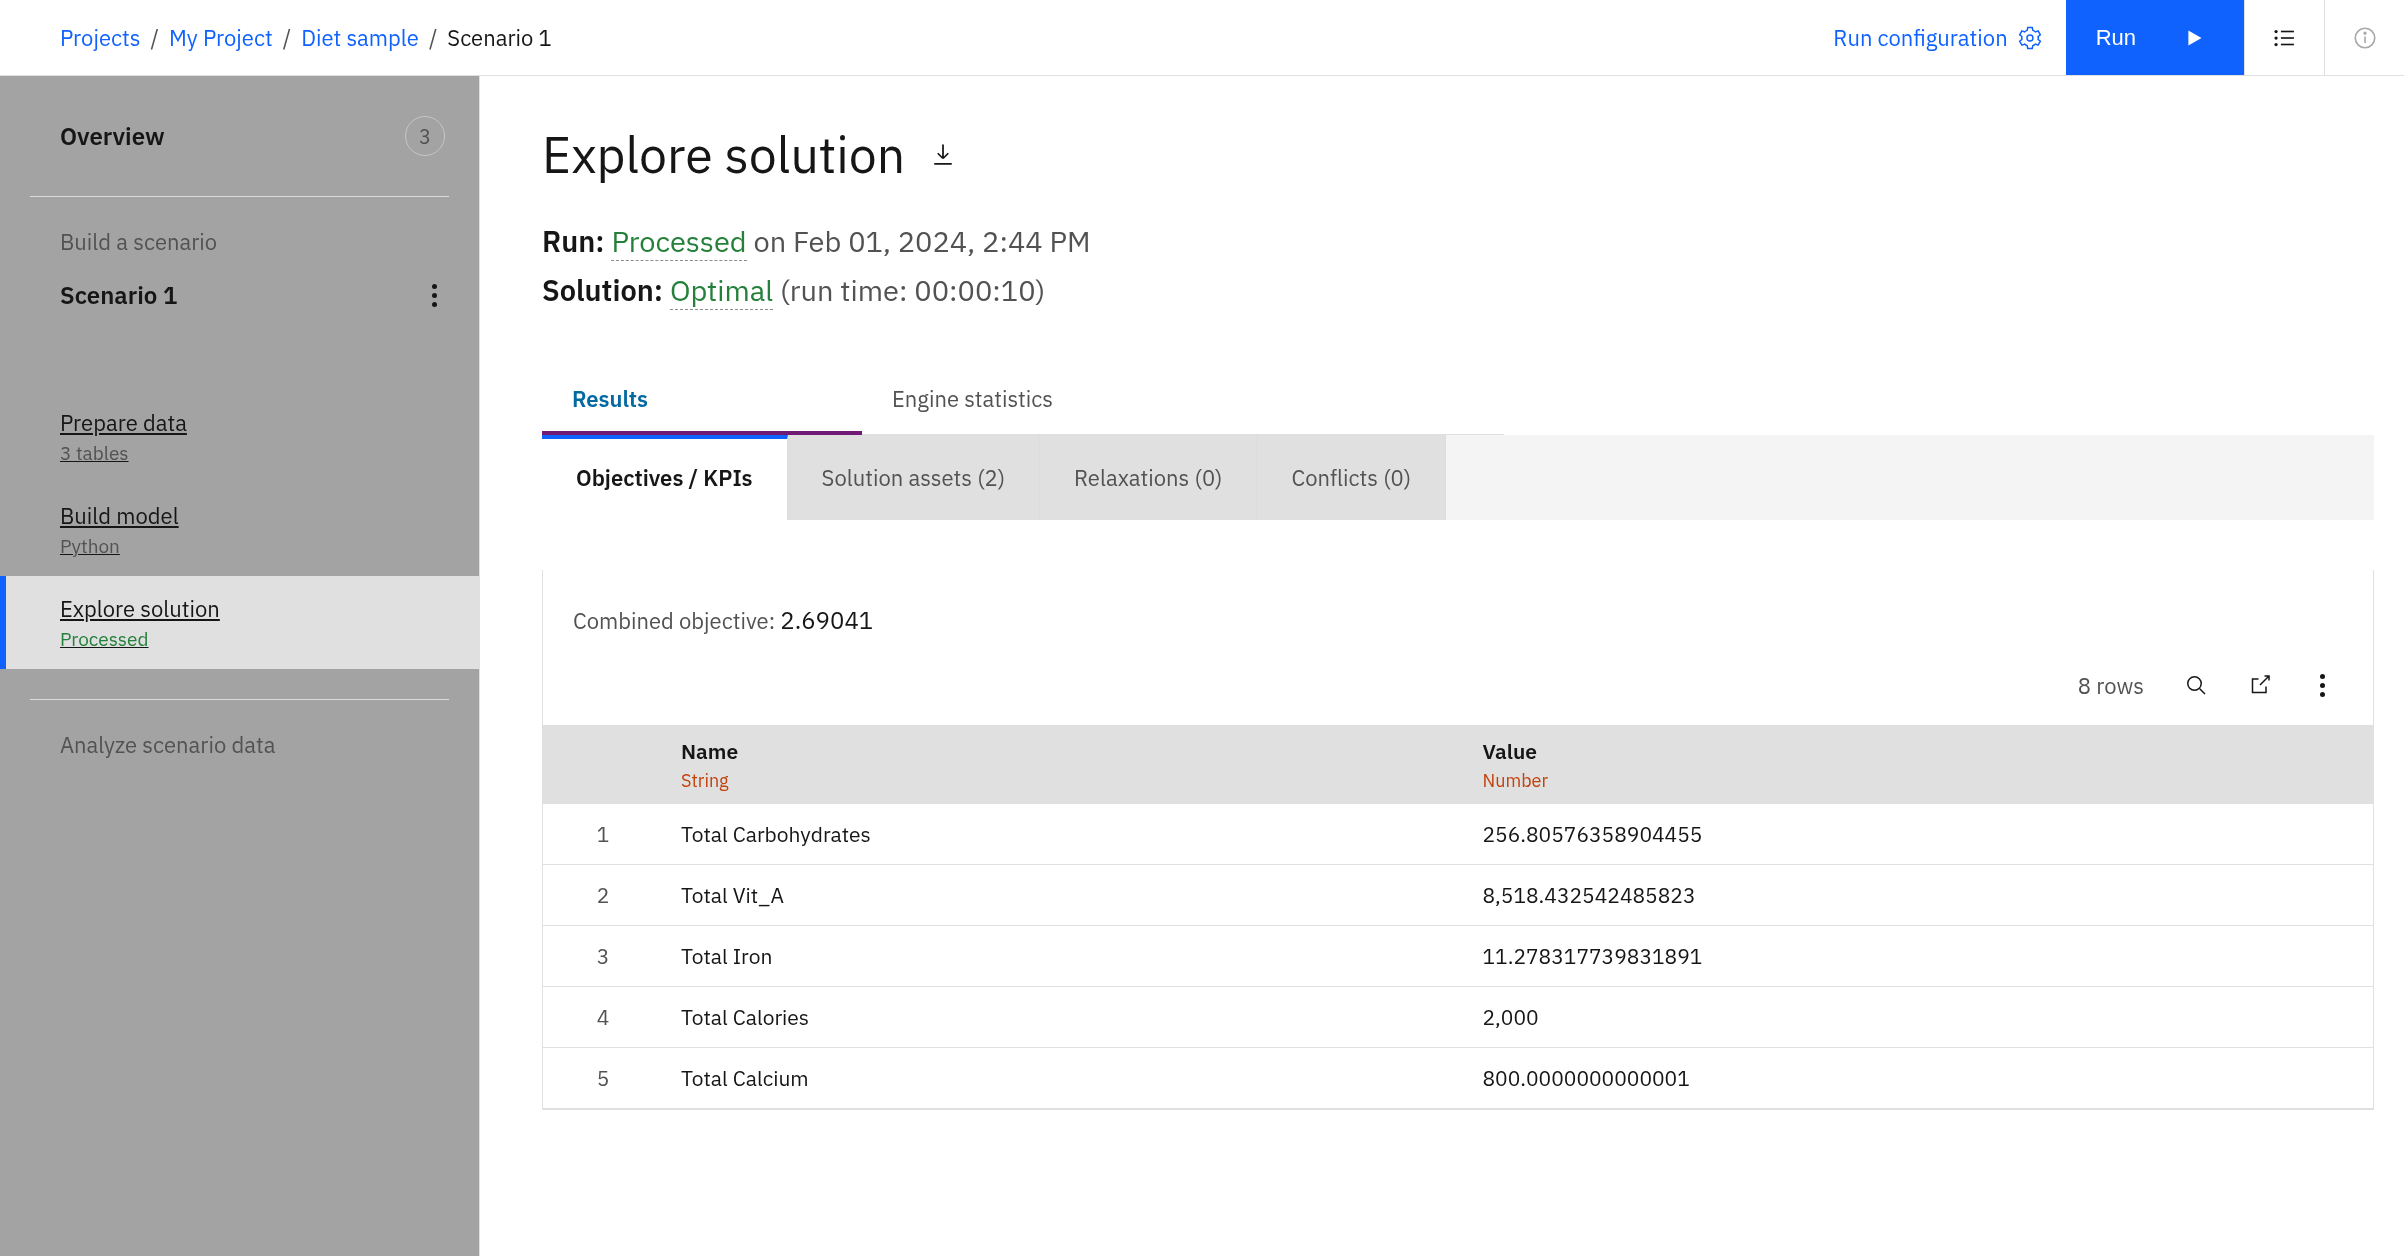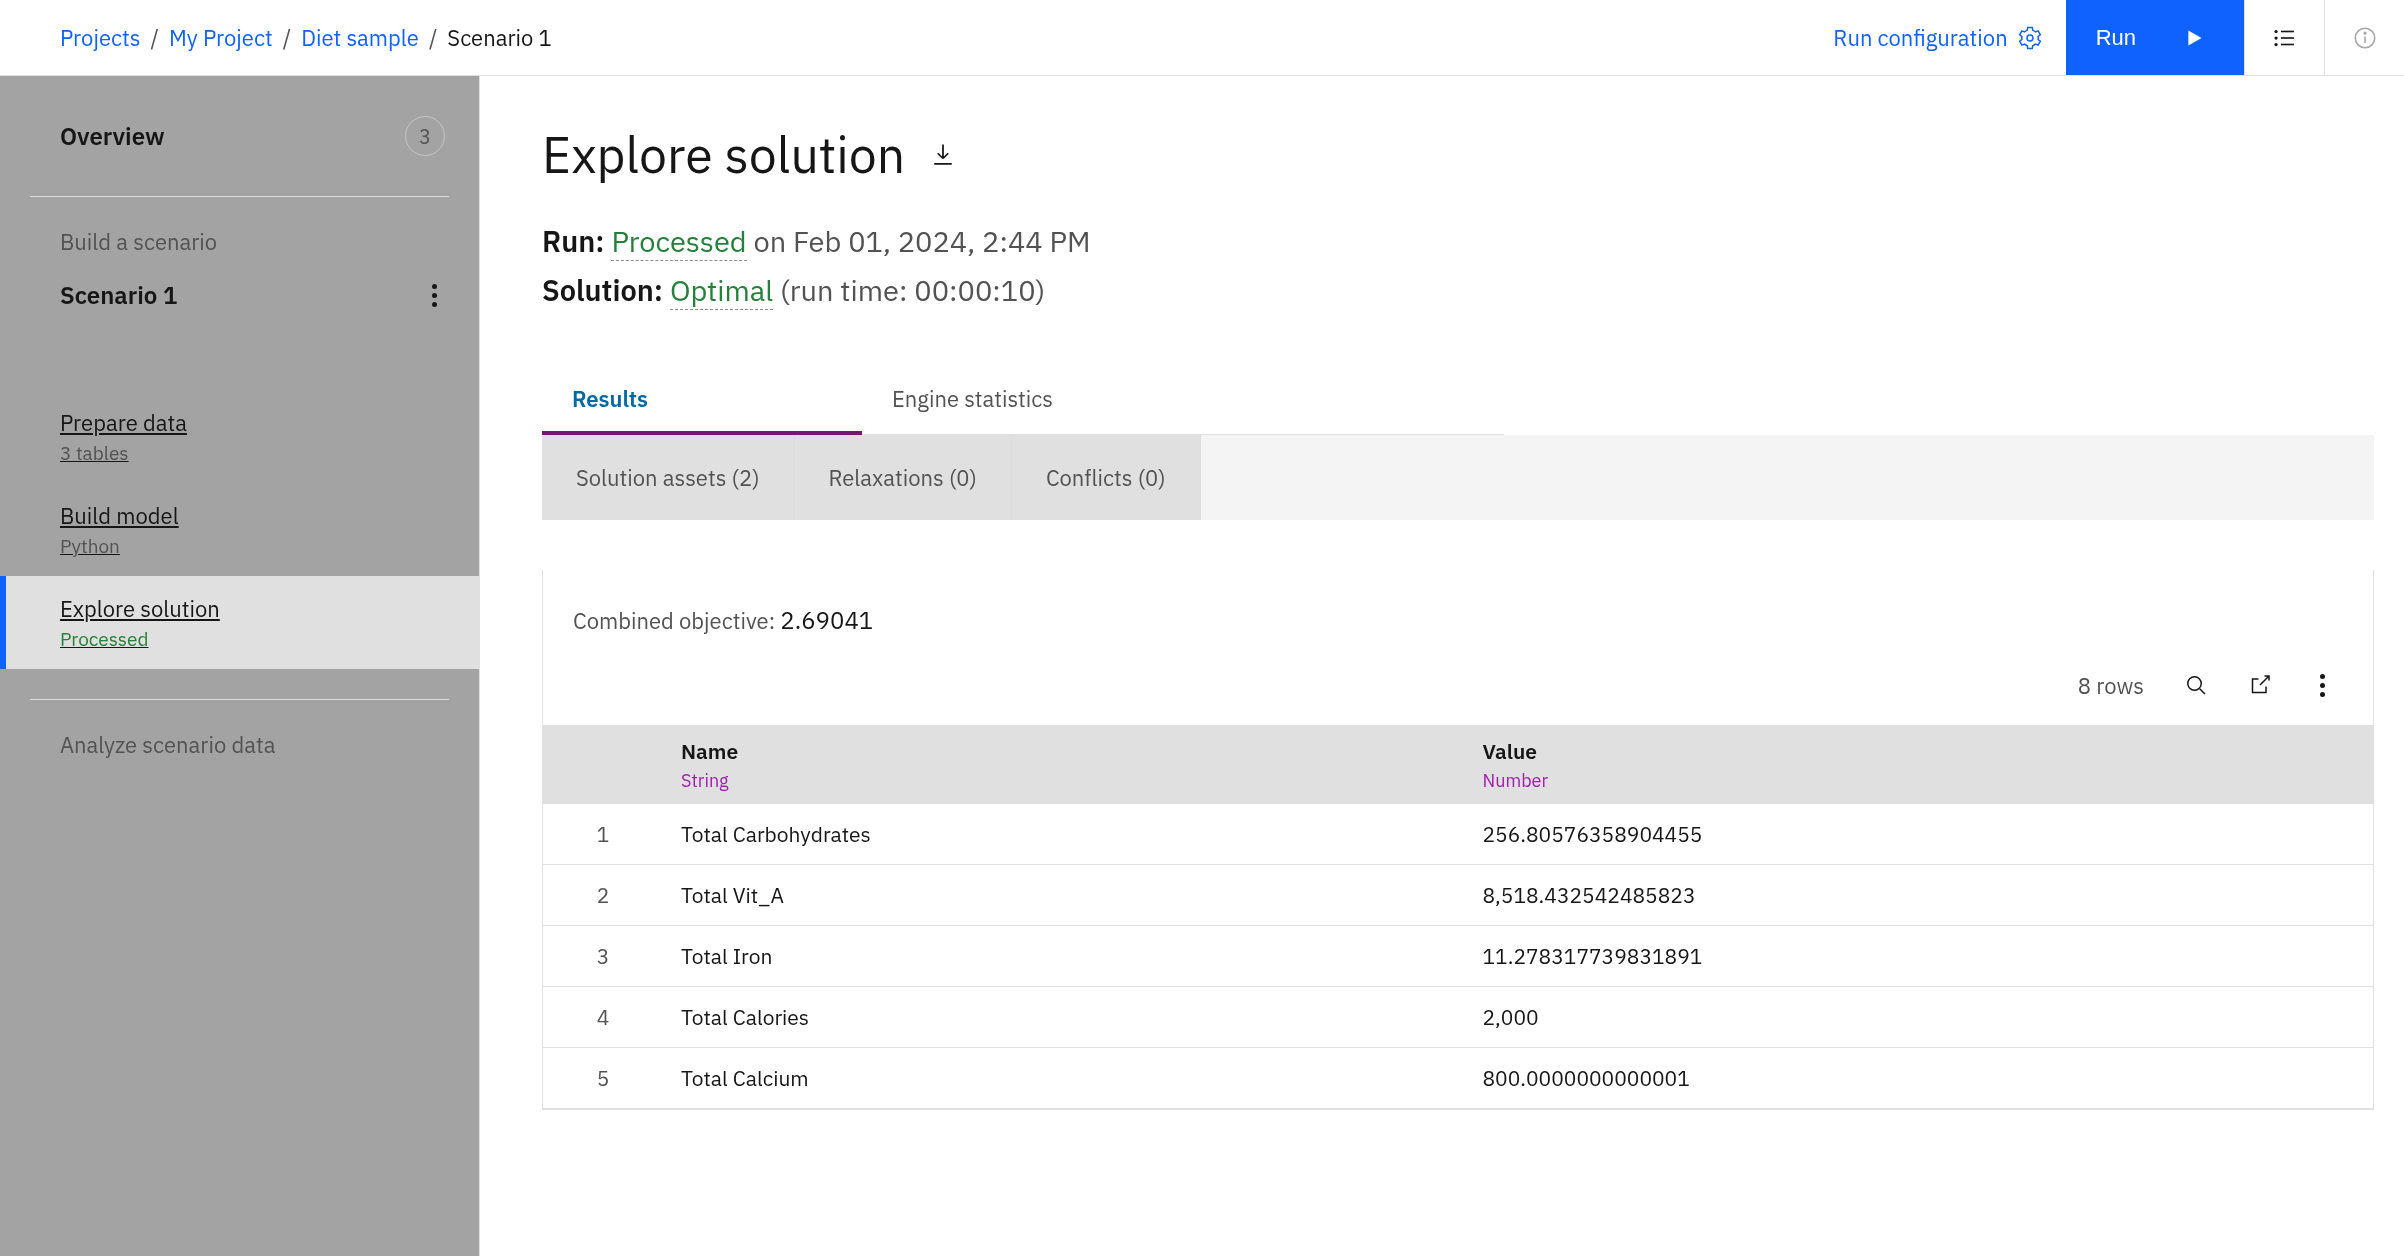--- a/index.html
+++ b/index.html
@@ -62,21 +62,21 @@
 
 .panel { background: #fff; border: 1px solid #e0e0e0; border-top: none; padding: 34px 0 0 0; margin-top: 50px; }
 .combined { font-size: 22px; color: #525252; padding-left: 30px; }
 .combined .val { color: #161616; font-size: 24px; margin-top: 40px; }
 .table-toolbar { display: flex; align-items: center; justify-content: flex-end; gap: 40px; padding: 30px 40px 20px 0; font-size: 22px; color: #525252; }
 .tool-icon { cursor: pointer; color: #161616; }
 
 
 table { width: 100%; border-collapse: collapse; }
 thead th { background: #e0e0e0; text-align: left; padding: 12px 18px; font-size: 21px; font-weight: 600; }
-thead th .type { display: block; font-weight: 400; font-size: 18px; color: #a21caf; margin-top: 4px; }
+thead th .type { display: block; font-weight: 400; font-size: 18px; color: #c2410c; margin-top: 4px; }
 thead th.idx { width: 120px; }
 tbody td { padding: 16px 18px; font-size: 21px; border-bottom: 1px solid #e0e0e0; }
 tbody td.idx { text-align: center; color: #525252; }
 
 svg { display: block; }
 .kebab { display: flex; flex-direction: column; gap: 4px; cursor: pointer; padding: 8px; }
 .kebab span { width: 5px; height: 5px; background: #161616; border-radius: 50%; }
 </style>
 </head>
 <body>
@@ -190,20 +190,21 @@
         </div>
       </div>
 
       <div class="tabs1">
         <div class="tab1 active">Results</div>
         <div class="tab1">Engine statistics</div>
       </div>
 
       <div class="tabs2-wrap">
         <div class="tabs2">
+          <div class="tab2 active">Objectives / KPIs</div>
           <div class="tab2">Solution assets (2)</div>
           <div class="tab2">Relaxations (0)</div>
           <div class="tab2">Conflicts (0)</div>
         </div>
       </div>
 
       <div class="panel">
         <div class="combined">
           <span>Combined objective:</span>
           <span class="val">2.69041</span>

